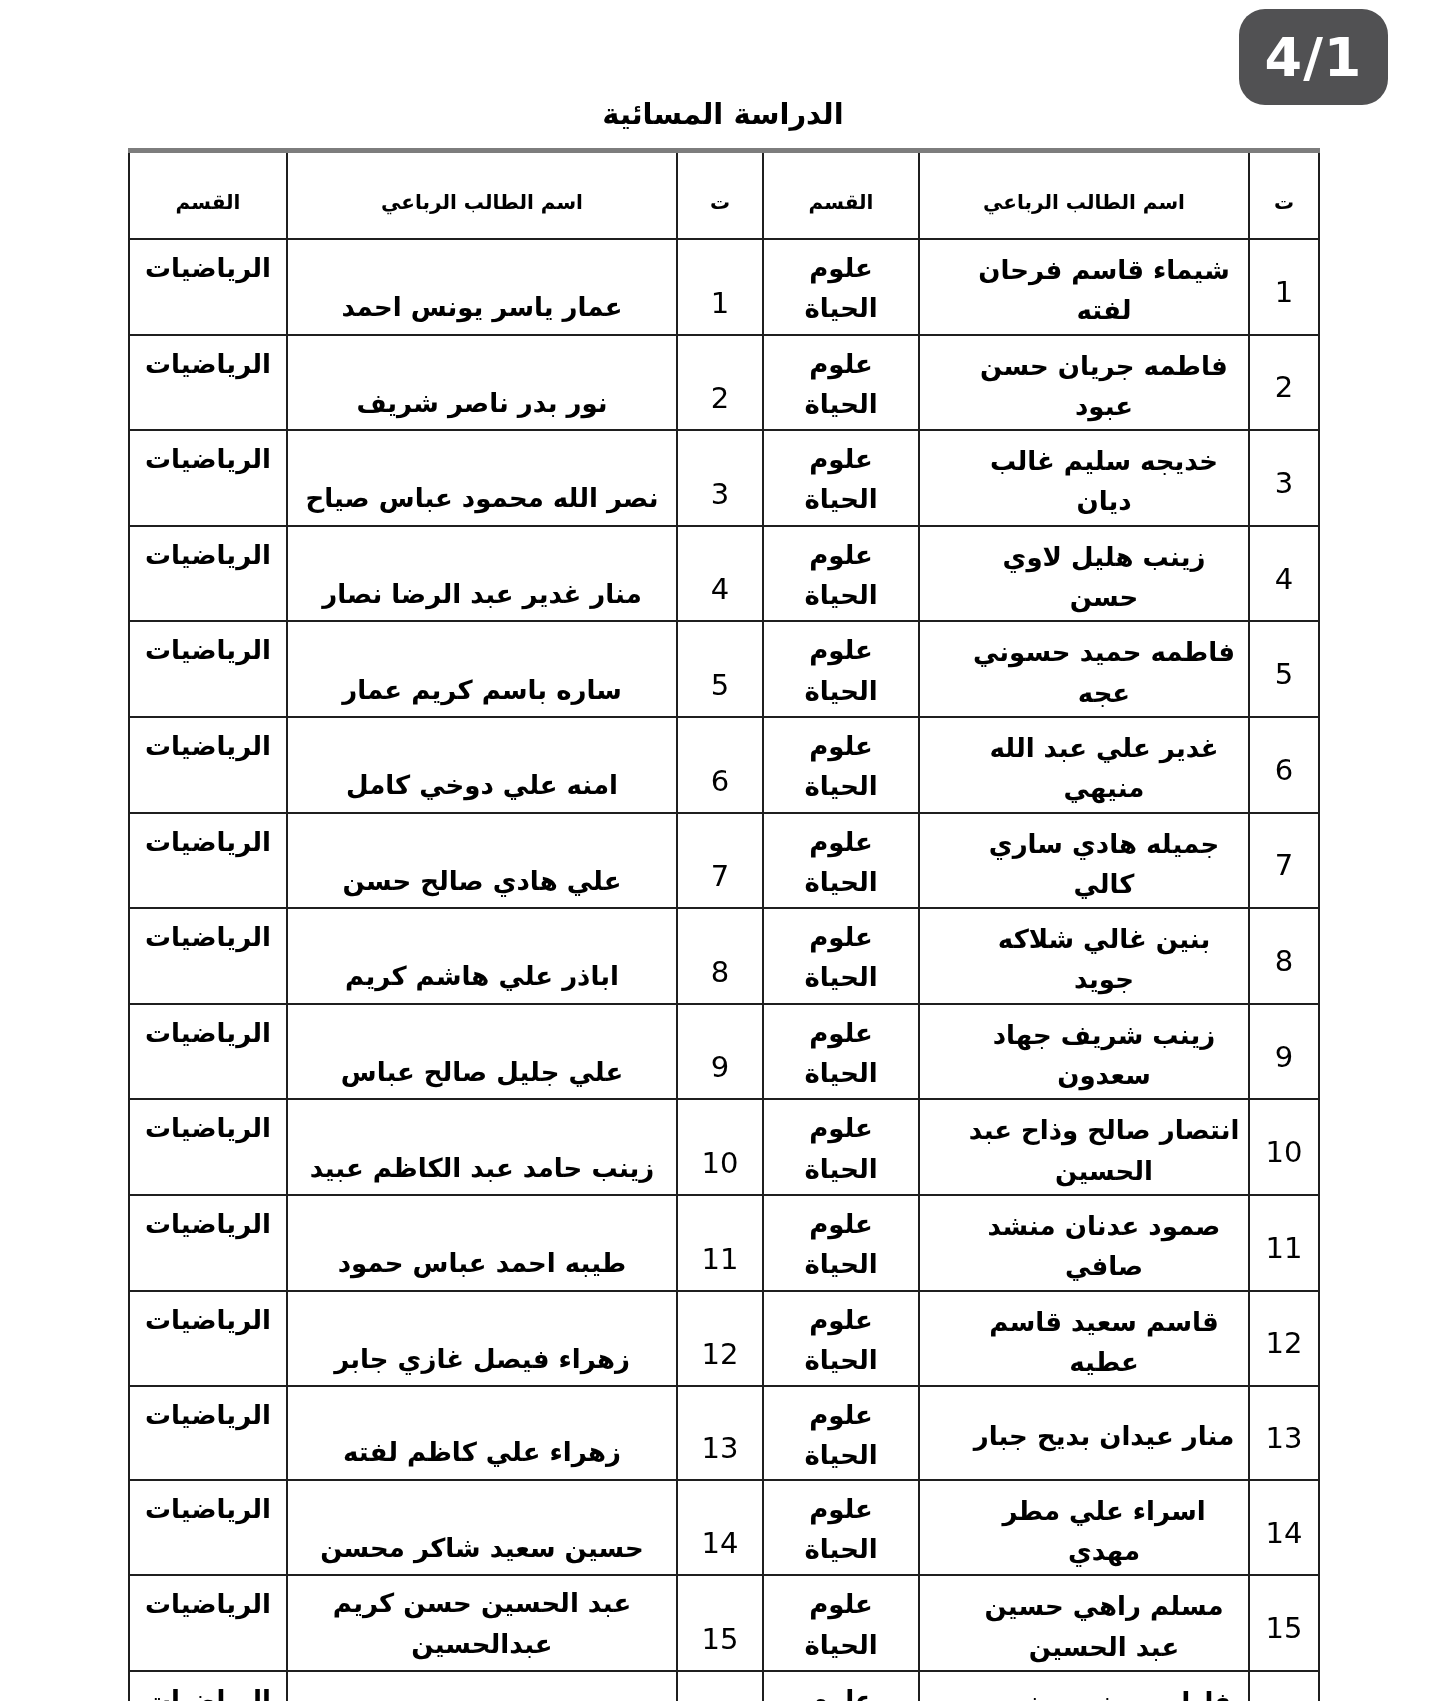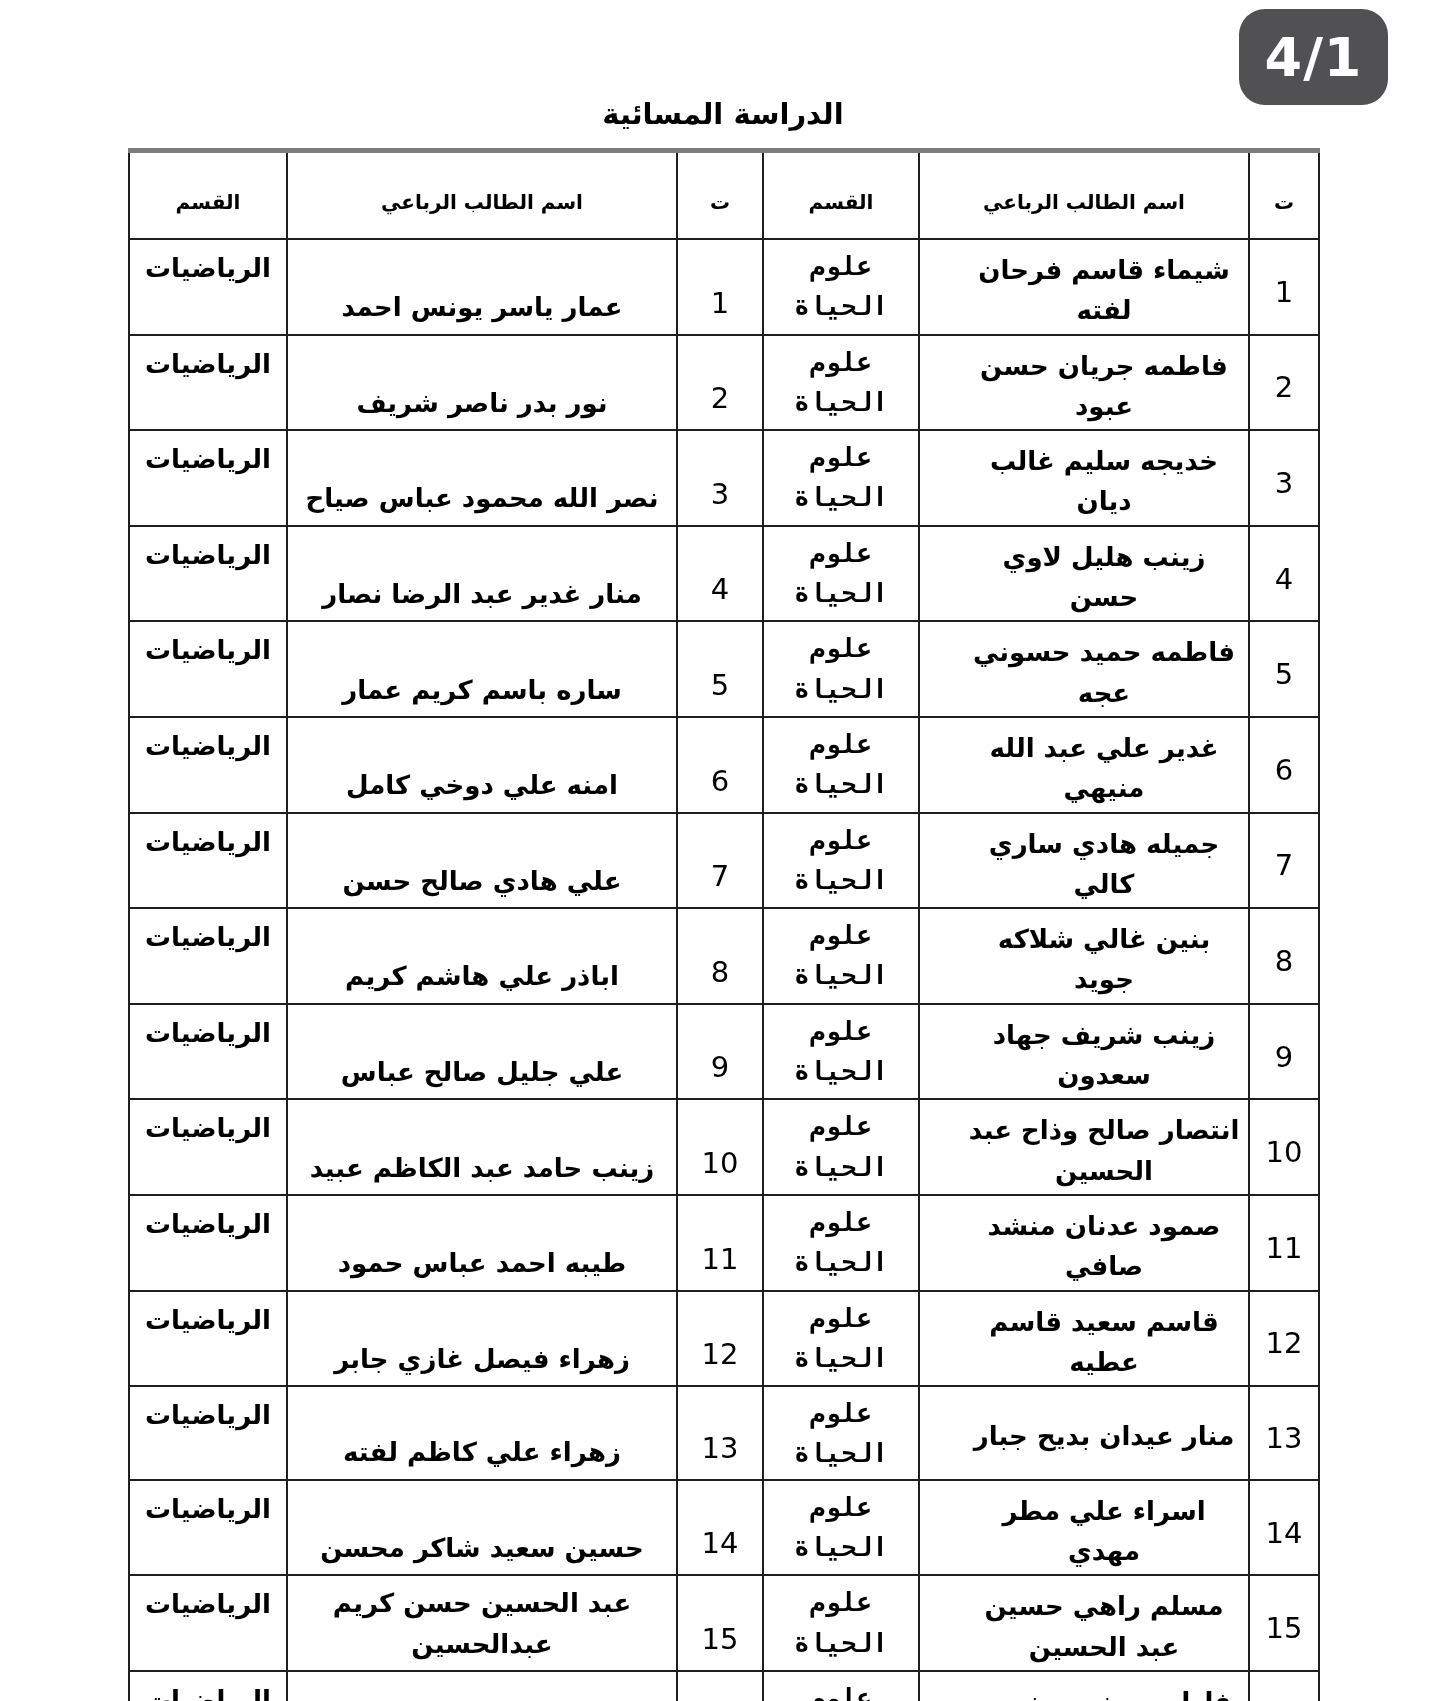--- a/index.html
+++ b/index.html
@@ -81,21 +81,21 @@
     padding: 3px 8px;
     line-height: 1.55;
   }
   td.num-r {
     vertical-align: middle;
     font-weight: normal;
     font-size: 29px;
     padding-top: 14px;
   }
   td.name-r { vertical-align: middle; padding-top: 10px; padding-left: 48px; }
-  td.dept-r { vertical-align: top; padding-top: 8px; font-family: Liberation Mono, monospace; }
+  td.dept-r { vertical-align: top; padding-top: 8px; }
   td.num-l {
     vertical-align: bottom;
     font-weight: normal;
     font-size: 29px;
     padding-bottom: 8px;
   }
   td.name-l { vertical-align: bottom; padding-bottom: 6px; }
   td.dept-l { vertical-align: top; padding-top: 8px; border-radius: 12px; }
 </style>
 </head>

